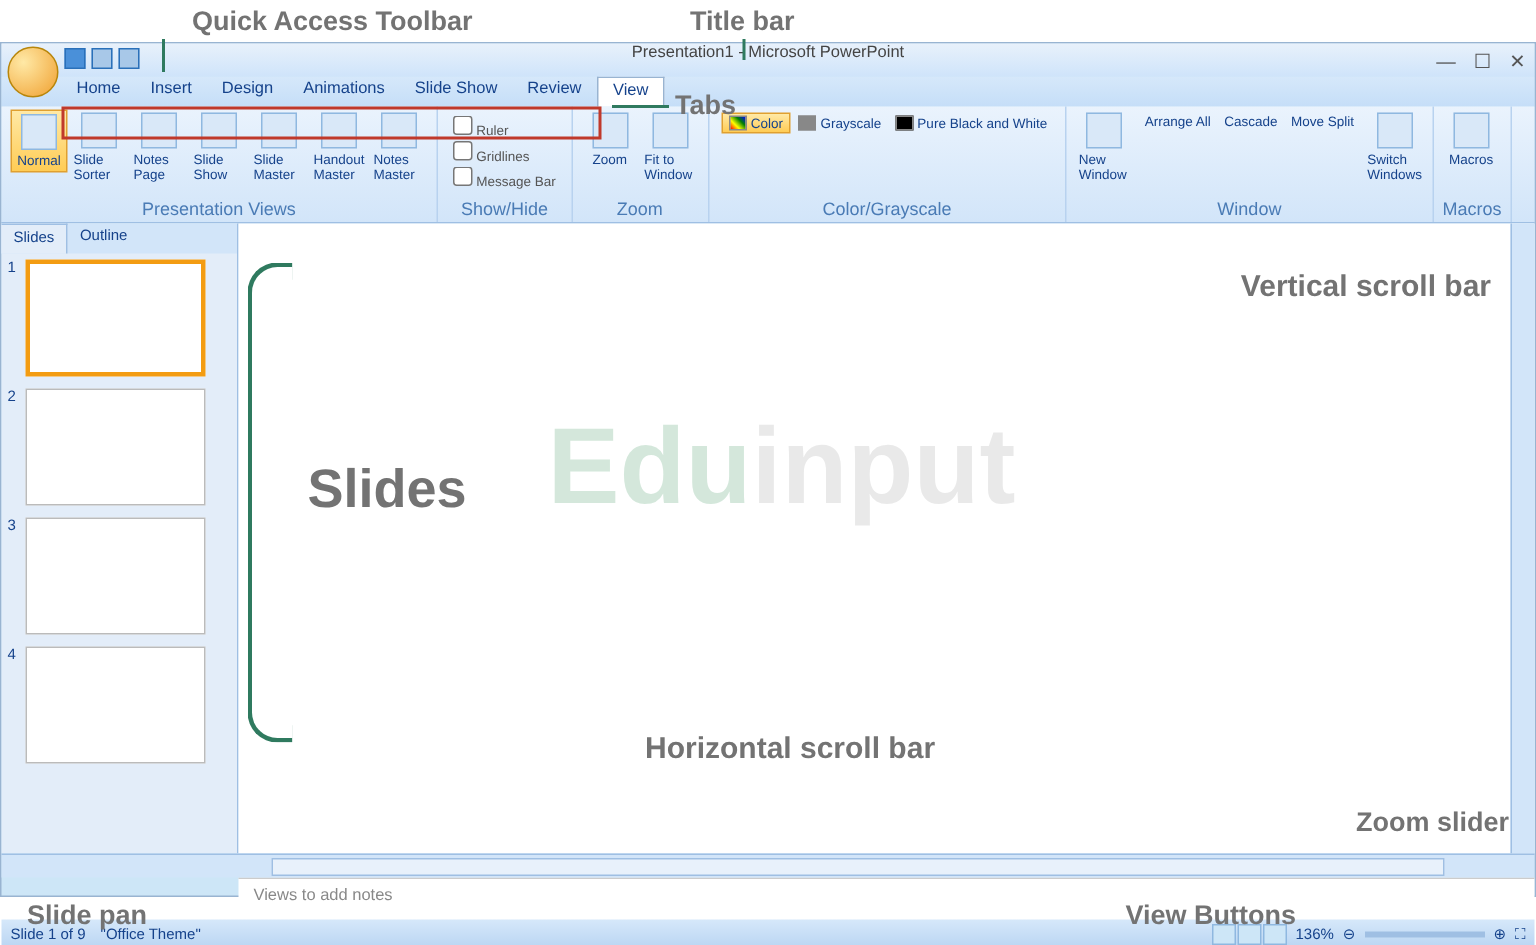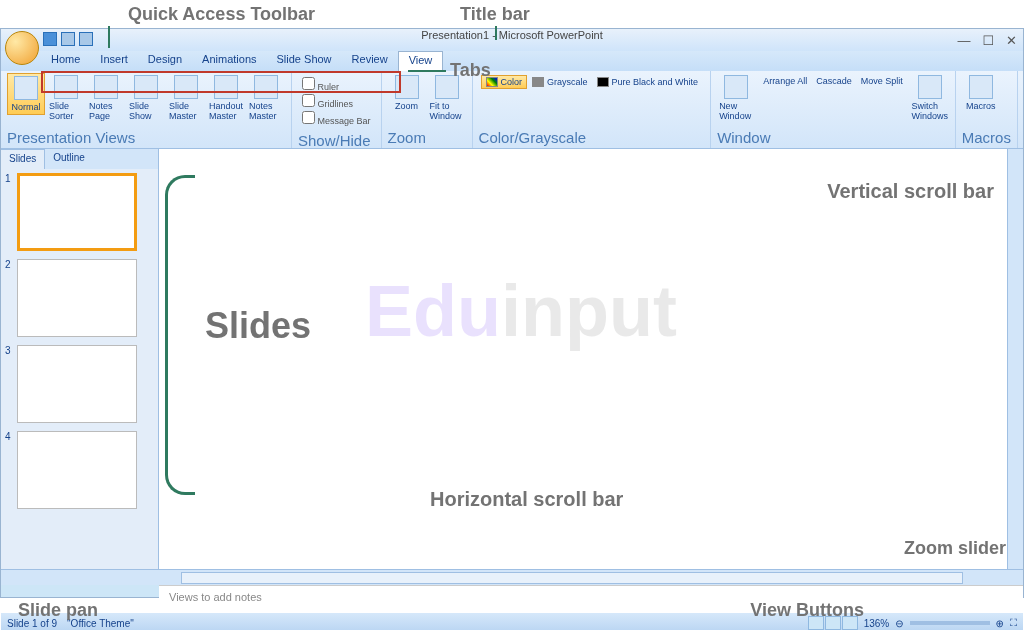--- a/index.html
+++ b/index.html
@@ -13,21 +13,21 @@
 .tabs{height:20px;display:flex;padding-left:40px;background:linear-gradient(#d6e8fa,#c5def8)}
 .tab{padding:2px 10px;font-size:11px;color:#15428b;cursor:pointer}
 .tab.active{background:#fff;border-top:1px solid #99b4d1;border-left:1px solid #99b4d1;border-right:1px solid #99b4d1}
 .tabs-box{border:2px solid #c0392b;position:absolute;left:40px;top:42px;width:360px;height:22px;pointer-events:none;z-index:10}
 .ribbon{height:78px;background:linear-gradient(#eaf3fd,#d2e5f9);border-bottom:1px solid #9fbfe3;display:flex}
 .ribbon-group{border-right:1px solid #b8d2ef;padding:2px 6px 0;display:flex;flex-direction:column;justify-content:space-between}
 .group-items{display:flex;gap:2px;align-items:flex-start}
 .r-btn{display:flex;flex-direction:column;align-items:center;width:38px;padding:2px;font-size:9px;color:#15428b;text-align:left}
 .r-btn-icon{width:24px;height:24px;background:#d9e8f8;border:1px solid #8fb8e0;margin-bottom:2px}
 .r-btn.selected{background:linear-gradient(#ffe9a6,#ffcc55);border:1px solid #e0a030}
-.group-label{font-size:15px;color:#4a7bb5;text-align:left;padding:2px 0}
+.group-label{font-size:12px;color:#4a7bb5;text-align:center;padding:2px 0}
 .check-row{display:flex;flex-direction:column;gap:2px;padding:4px}
 .check{font-size:9px;color:#555}
 .color-row{display:flex;flex-direction:row;gap:1px;padding:2px}
 .color-item{font-size:9px;color:#15428b;padding:1px 4px;display:flex;align-items:center;gap:3px}
 .color-item.sel{background:linear-gradient(#ffe9a6,#ffcc55);border:1px solid #e0a030}
 .swatch{width:12px;height:10px;border:1px solid #888}
 .work{display:flex;height:420px}
 .slidepane{width:158px;background:#e3edf9;border-right:1px solid #9fbfe3;display:flex;flex-direction:column}
 .pane-tabs{display:flex;height:20px;background:#d2e5f9;font-size:10px}
 .pane-tab{padding:3px 8px;color:#15428b}
@@ -44,21 +44,21 @@
 .notes{height:28px;background:#fff;border-top:1px solid #ccc;padding:5px 10px;font-size:11px;color:#888;margin-left:158px}
 .status{height:20px;background:linear-gradient(#d6e8fa,#b8d4f2);display:flex;align-items:center;font-size:10px;color:#15428b;padding:0 6px;justify-content:space-between}
 .status-right{display:flex;align-items:center;gap:6px}
 .view-btns{display:flex;gap:1px}
 .view-btn{width:16px;height:14px;background:#cde6f7;border:1px solid #8fb8e0}
 .zoom-track{width:80px;height:4px;background:#9fbfe3}
 .annotation{position:absolute;color:#737373;font-weight:700;font-family:"Segoe UI",sans-serif;z-index:20}
 .ann-line{position:absolute;background:#2f7a5f;z-index:15}
 .brace{position:absolute;border:3px solid #2f7a5f;border-right:none;border-radius:20px 0 0 20px;z-index:15}
 .watermark{position:absolute;font-size:72px;font-weight:700;opacity:0.18;pointer-events:none;z-index:1}
-.watermark .o{color:#8b5cf6}
+.watermark .o{color:#15803d}
 .watermark .g{color:#888}
 .wm-sub{position:absolute;font-size:20px;color:#aaa;opacity:0.25;pointer-events:none}
 </style>
 </head>
 <body>
 
 <div class="annotation" style="left:128px;top:4px;font-size:18px">Quick Access Toolbar</div>
 <div class="annotation" style="left:460px;top:4px;font-size:18px">Title bar</div>
 <div class="annotation" style="left:450px;top:60px;font-size:18px">Tabs</div>
 <div class="annotation" style="left:205px;top:305px;font-size:36px">Slides</div>

